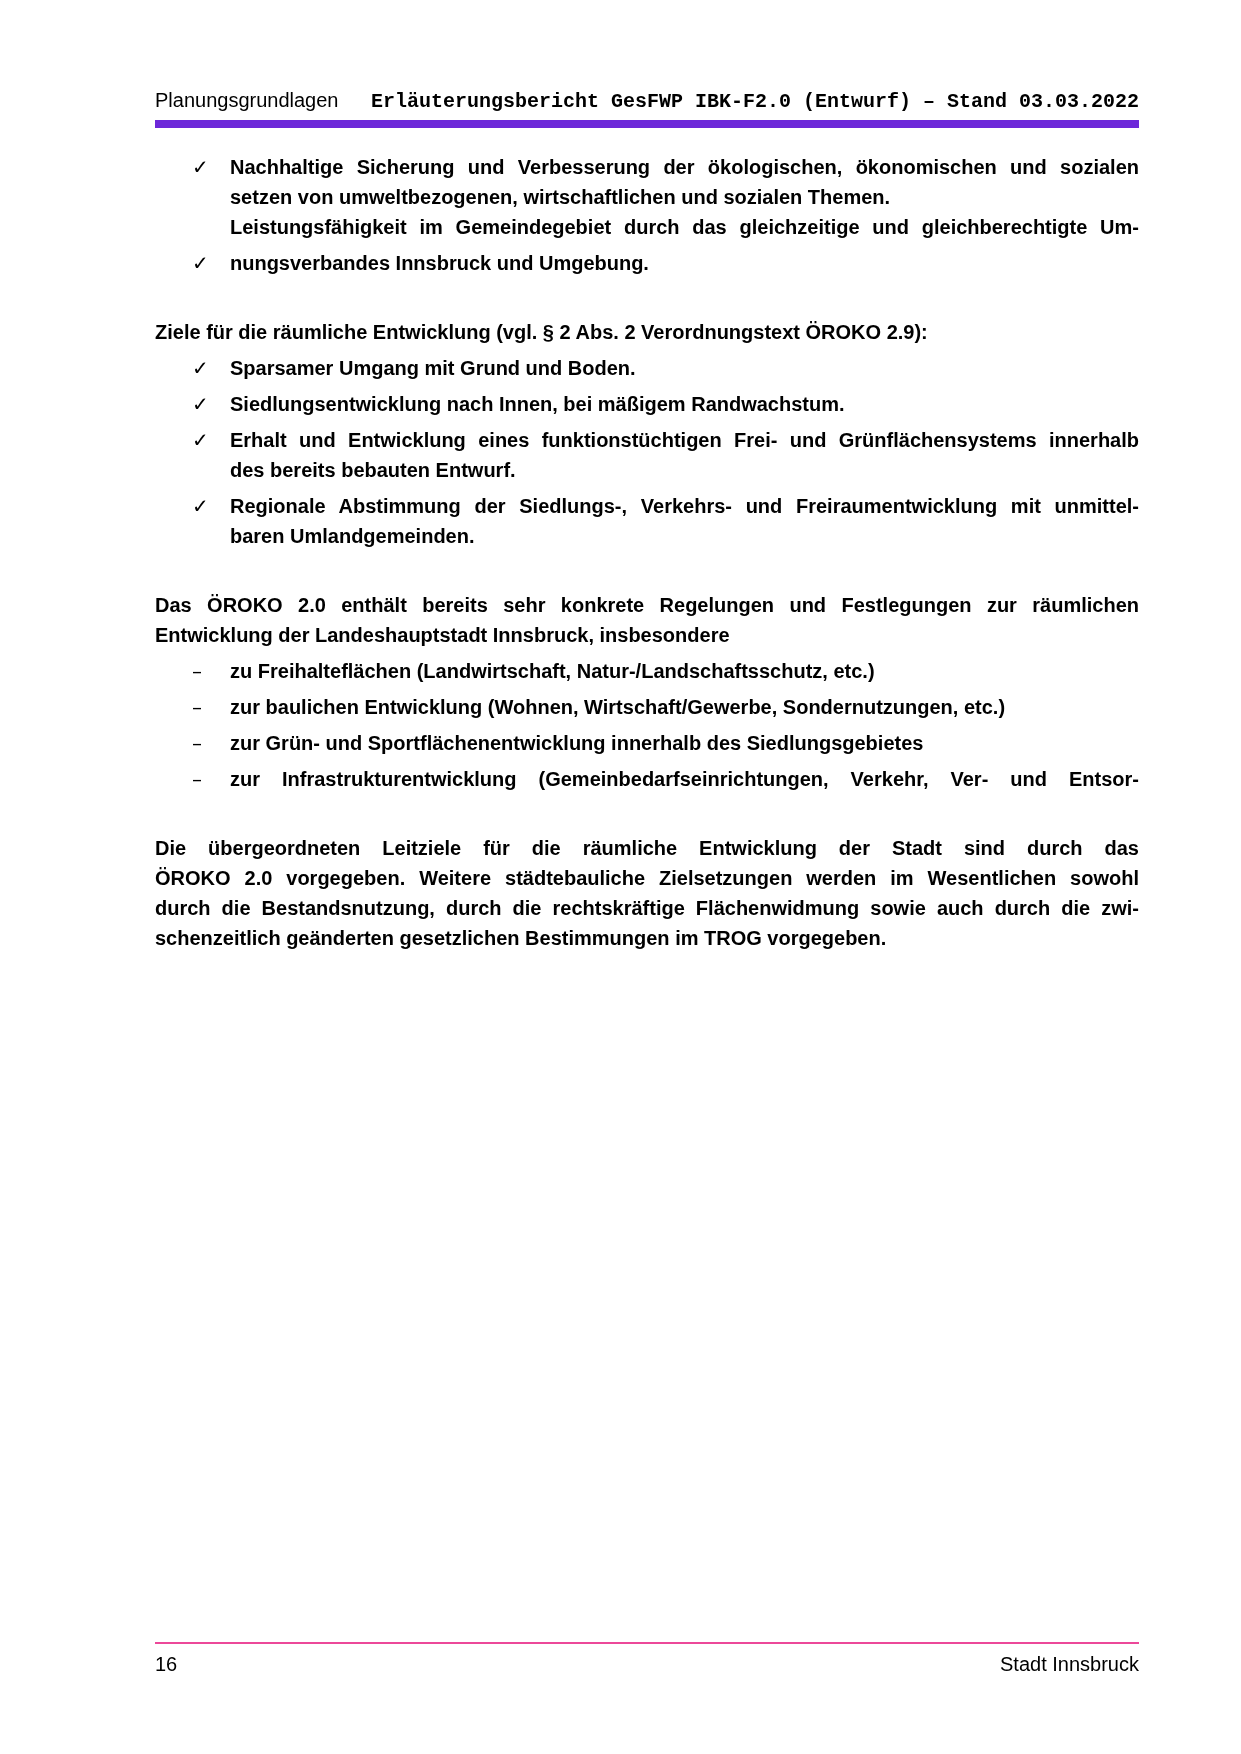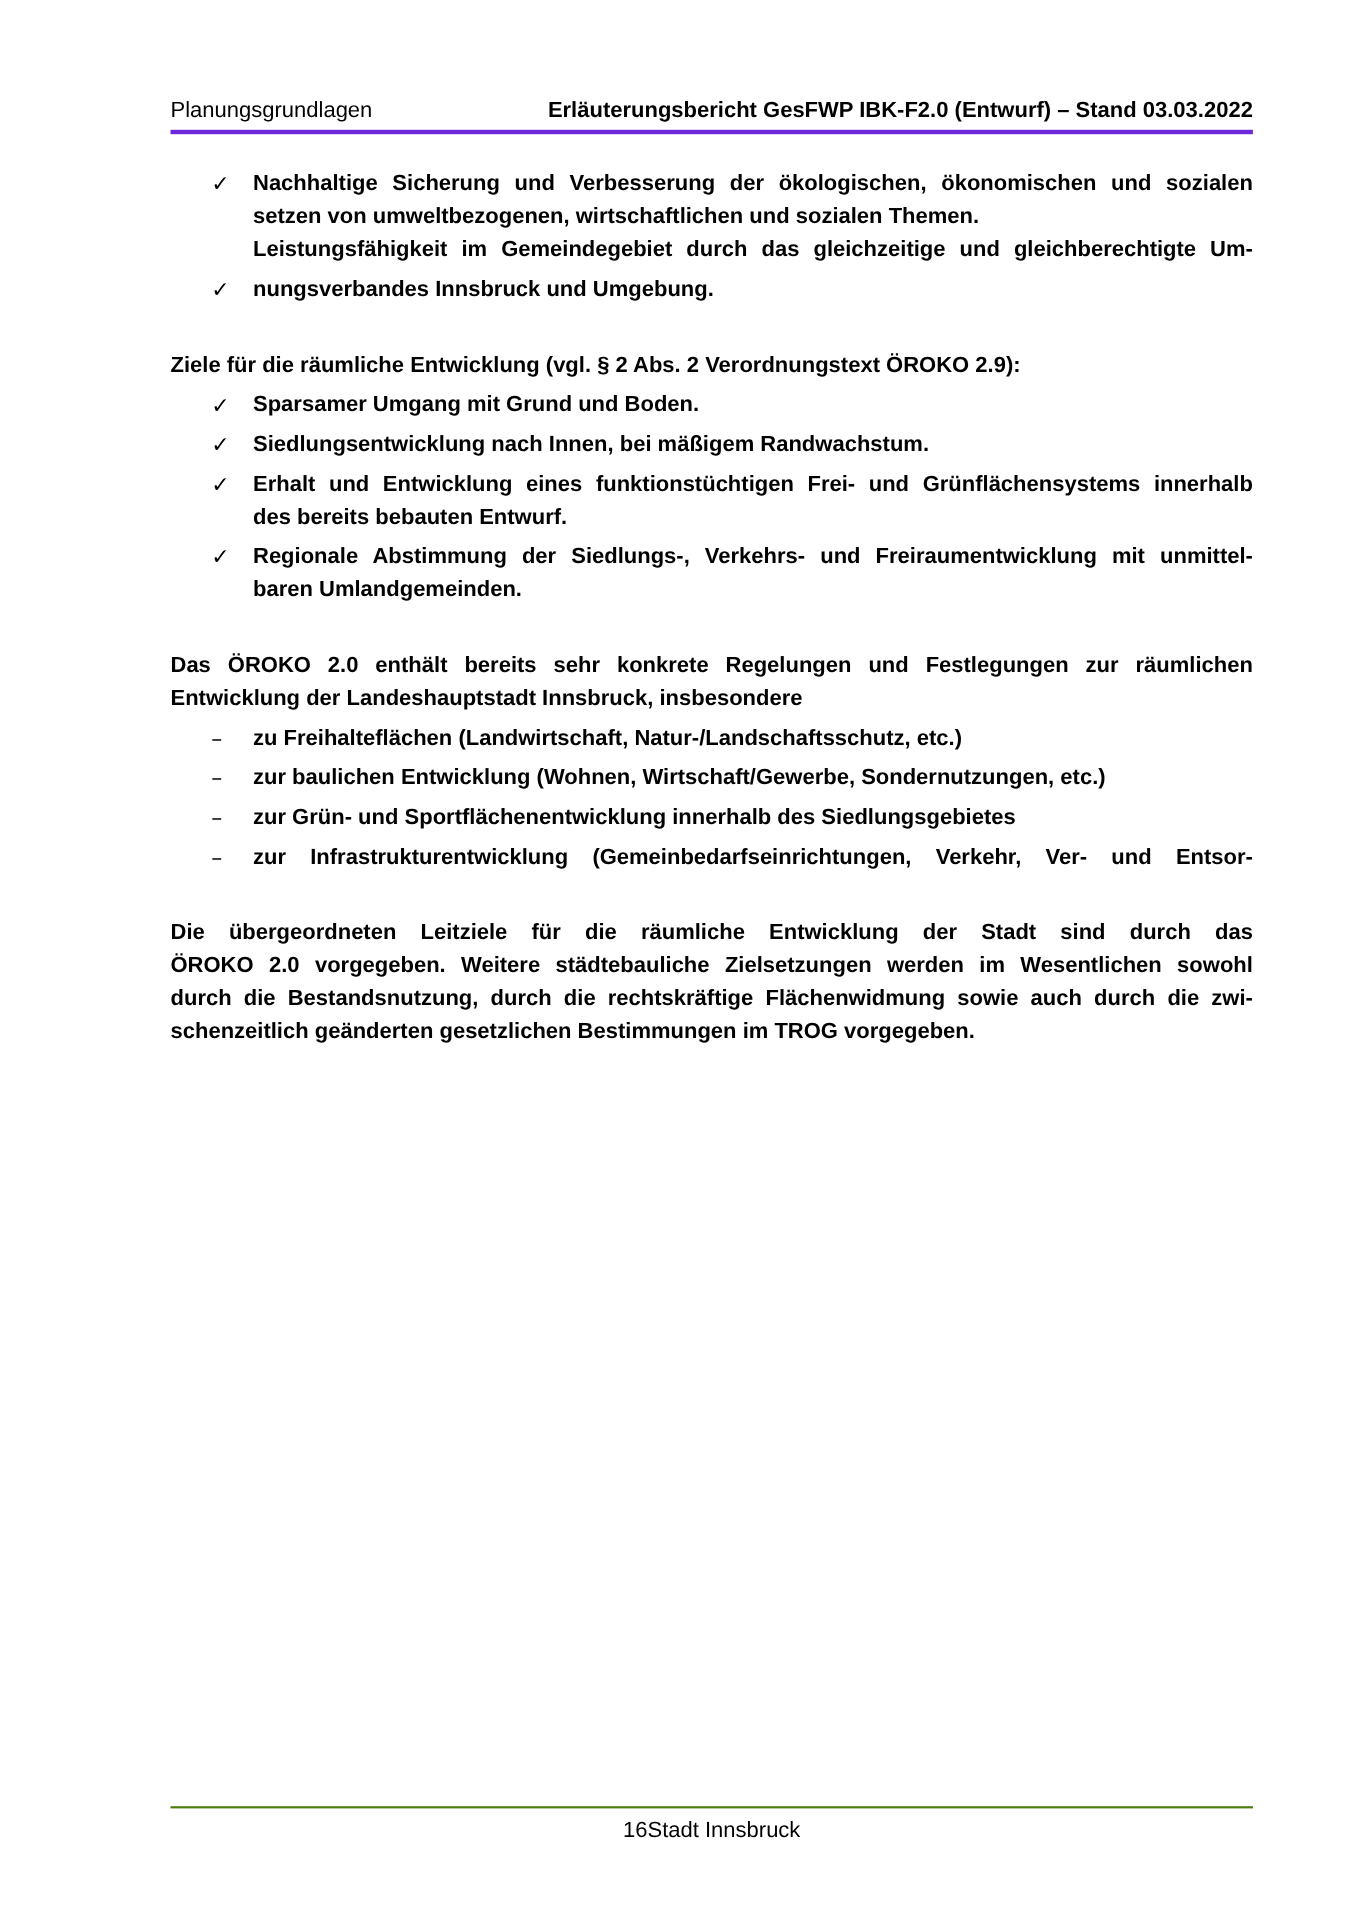--- a/index.html
+++ b/index.html
@@ -12,25 +12,25 @@
     position: relative;
   }
   .page {
     position: absolute; left: 0; top: 0;
     width: 1241px; height: 1754px;
     background: #ffffff; overflow: hidden;
   }
   .header {
     position: absolute; left: 155px; right: 102px; top: 88px;
     display: flex; justify-content: space-between; align-items: baseline;
-    border-bottom: 4px solid #6d28d9;
+    border-bottom: 8px solid #6d28d9;
     padding-bottom: 6px;
     font-size: 20px; line-height: 24px;
   }
-  .header .right { font-weight: bold; text-align: right; }
+  .header .right { font-weight: bold; text-align: right; font-family: Liberation Mono, monospace; }
   .content {
     position: absolute; left: 155px; right: 102px; top: 120px;
     padding-top: 32px;
     font-size: 20px; line-height: 30px;
   }
   .para { margin-top: 39px; margin-bottom: 6px; }
   .list-item {
     position: relative;
     padding-left: 75px;
     margin-bottom: 6px;
@@ -44,23 +44,23 @@
     text-align-last: justify;
     font-weight: bold;
     -moz-text-align-last: justify;
   }
   .line.last {
     text-align-last: left;
     -moz-text-align-last: left;
   }
   .footer {
     position: absolute; left: 155px; right: 102px; top: 1642px;
-    border-top: 2px solid #4d7c0f;
+    border-top: 2px solid #ec4899;
     padding-top: 8px;
-    display: flex; justify-content: center;
+    display: flex; justify-content: space-between;
     font-size: 20px; line-height: 24px;
   }
 </style>
 </head>
 <body>
 
 <div class="page">
 
   <div class="header">
     <span class="left">Planungsgrundlagen</span>

